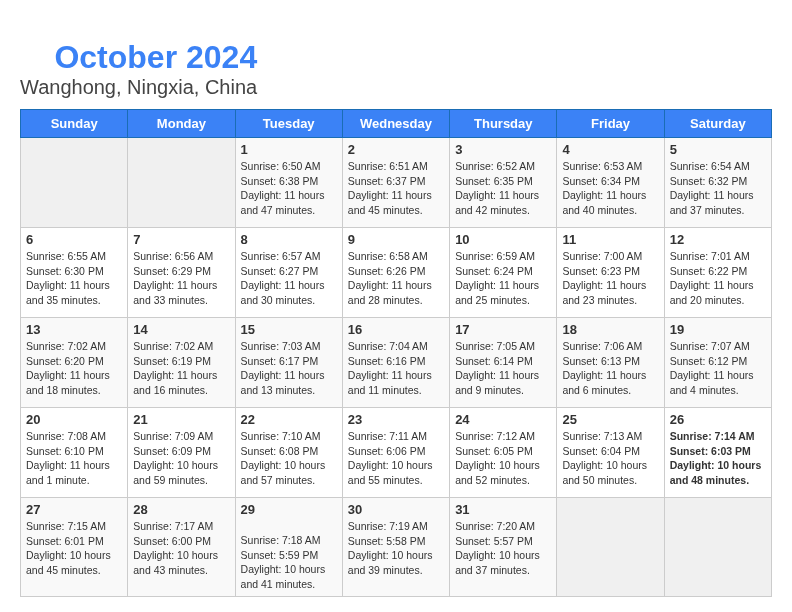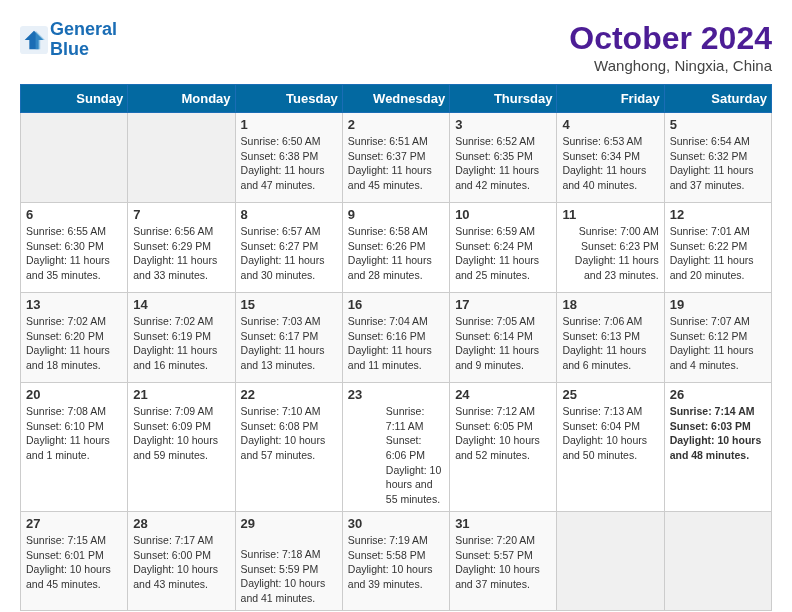--- a/index.html
+++ b/index.html
@@ -33,38 +33,39 @@
       width: 28px;
       height: 28px;
       margin-right: 2px;
     }
     .title-block {
       text-align: right;
     }
     .month-title {
       font-size: 32px;
       font-weight: bold;
-      color: #4c1d95;
+      color: #3b82f6;
+      margin-top: 19px;
     }
     .location-title {
-      font-size: 15px;
+      font-size: 20px;
       color: #444;
     }
     table {
       width: 100%;
       border-collapse: collapse;
       table-layout: fixed;
     }
     thead th {
-      background: #0369a1;
+      background: #3b82f6;
       color: #fff;
       font-size: 13px;
       font-weight: bold;
       padding: 6px 4px;
-      text-align: right;
+      text-align: center;
       border: 1px solid #1a6db5;
     }
     tbody td {
       border: 1px solid #ccc;
       vertical-align: top;
       padding: 4px 5px;
       font-size: 11px;
       color: #333;
       height: 90px;
     }
@@ -85,31 +86,20 @@
       background: #fff;
     }
     .empty {
       background: #f0f0f0 !important;
     }
   </style>
 </head>
 <body>
 
 <div class="header">
-  <div class="logo">
-    <svg class="logo-icon" viewBox="0 0 36 36">
-      <rect x="0" y="0" width="36" height="36" rx="4" fill="#e8f0f8"></rect>
-      <polygon points="18,6 30,18 24,18 24,30 12,30 12,18 6,18" fill="#1a6db5"></polygon>
-      <polygon points="20,6 32,18 26,18 26,30 20,30" fill="#4a9fd4" opacity="0.5"></polygon>
-    </svg>
-    <div class="logo-text">
-      <div><span>General</span></div>
-      <div><span style="color:#1a6db5">Blue</span></div>
-    </div>
-  </div>
   <div class="title-block">
     <div class="month-title">October 2024</div>
     <div class="location-title">Wanghong, Ningxia, China</div>
   </div>
 </div>
 
 <table>
   <thead>
     <tr>
     <th>Sunday</th>
@@ -182,21 +172,21 @@
 Daylight: 11 hours and 28 minutes.</div>
         </td>
         <td>
           <div class="day-num">10</div>
           <div class="day-info" style="white-space: pre-line;">Sunrise: 6:59 AM
 Sunset: 6:24 PM
 Daylight: 11 hours and 25 minutes.</div>
         </td>
         <td>
           <div class="day-num">11</div>
-          <div class="day-info" style="white-space: pre-line; text-align: right;">Sunrise: 7:00 AM
+          <div class="day-info" style="white-space: pre-line;">Sunrise: 7:00 AM
 Sunset: 6:23 PM
 Daylight: 11 hours and 23 minutes.</div>
         </td>
         <td>
           <div class="day-num">12</div>
           <div class="day-info" style="white-space: pre-line;">Sunrise: 7:01 AM
 Sunset: 6:22 PM
 Daylight: 11 hours and 20 minutes.</div>
         </td>
       </tr>
@@ -258,21 +248,21 @@
 Daylight: 10 hours and 59 minutes.</div>
         </td>
         <td>
           <div class="day-num">22</div>
           <div class="day-info" style="white-space: pre-line;">Sunrise: 7:10 AM
 Sunset: 6:08 PM
 Daylight: 10 hours and 57 minutes.</div>
         </td>
         <td>
           <div class="day-num">23</div>
-          <div class="day-info" style="white-space: pre-line; margin-left: 38px;">Sunrise: 7:11 AM
+          <div class="day-info" style="white-space: pre-line;">Sunrise: 7:11 AM
 Sunset: 6:06 PM
 Daylight: 10 hours and 55 minutes.</div>
         </td>
         <td>
           <div class="day-num">24</div>
           <div class="day-info" style="white-space: pre-line;">Sunrise: 7:12 AM
 Sunset: 6:05 PM
 Daylight: 10 hours and 52 minutes.</div>
         </td>
         <td>

